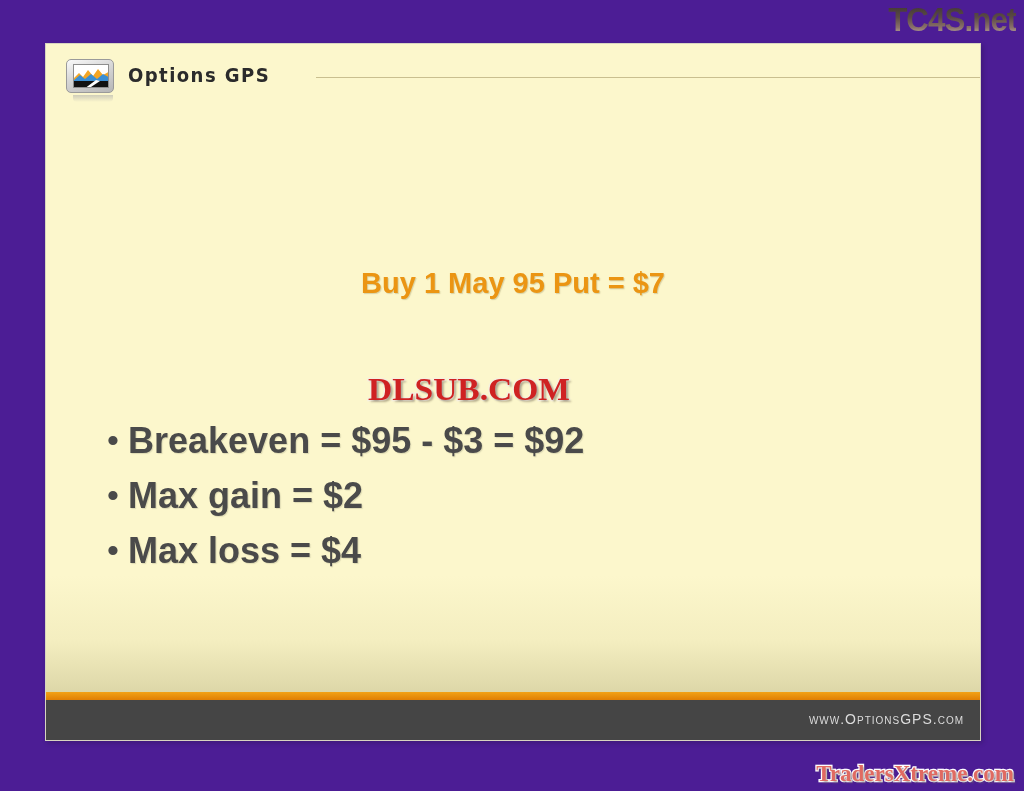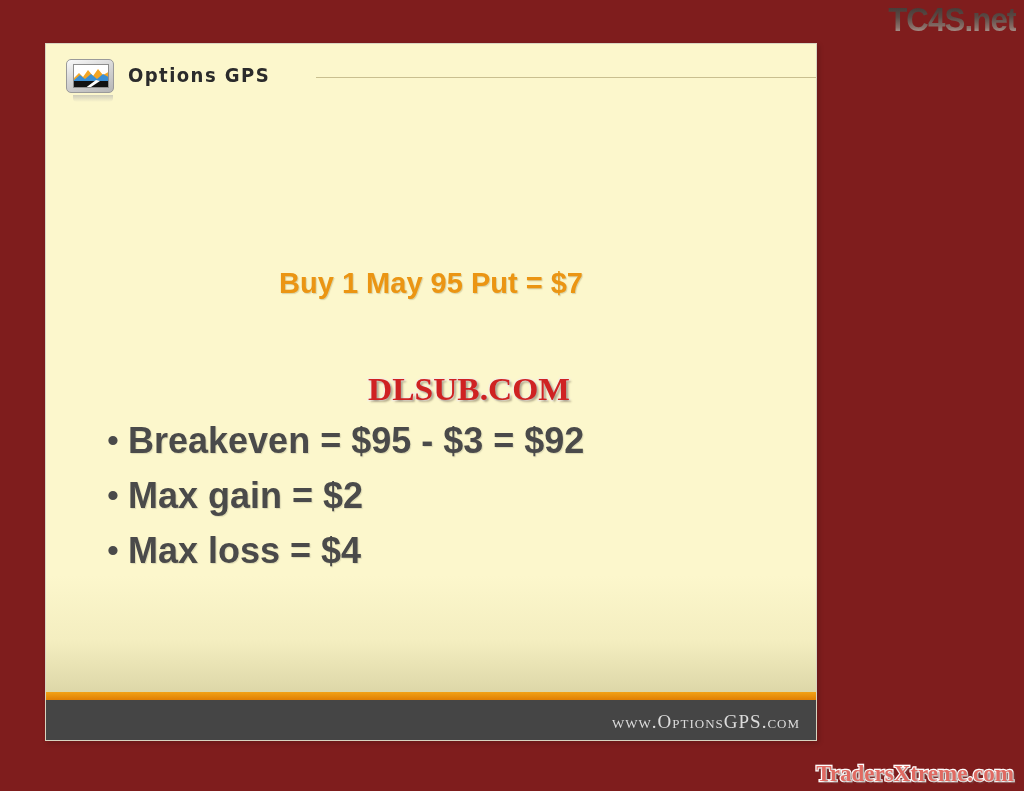--- a/index.html
+++ b/index.html
@@ -2,41 +2,41 @@
 <html><head>
 <meta charset="utf-8">
 <style>
   * { margin:0; padding:0; box-sizing:border-box; }
   html, body {
     width:1024px; height:791px;
     background:#ffffff;
     font-family:"Liberation Sans", sans-serif;
     overflow:hidden;
   }
-  #root { position:relative; width:1024px; height:791px; background:#7f1d1d; }
+  #root { position:relative; width:1024px; height:791px; background:#4c1d95; }
 
   
   .tc4s {
     position:absolute; top:2px; right:8px;
     font-family:"Liberation Sans", sans-serif;
     font-weight:bold; font-size:34px; letter-spacing:-1px;
     line-height:1;
     background:linear-gradient(180deg,#3b3330 0%,#5b4a45 45%,#8a716a 75%,#c8b4ae 100%);
     -webkit-background-clip:text; background-clip:text;
     color:transparent;
     -webkit-text-fill-color:transparent;
     text-shadow:none;
     transform:scaleX(0.92);
     transform-origin:right top;
   }
 
   
   .slide {
     position:absolute; left:45px; top:43px;
-    width:772px; height:698px;
+    width:936px; height:698px;
     background:#fcf7cc;
     border:1px solid #d8d4c0;
     box-shadow:2px 2px 5px rgba(0,0,0,.18);
     overflow:hidden;
   }
   .slide-body {
     position:absolute; left:0; top:0; right:0; bottom:48px;
     background:linear-gradient(180deg,#fcf7cc 0%,#fcf7cc 82%,#f4eec0 92%,#ddd7a8 100%);
   }
 
@@ -128,22 +128,22 @@
   .foot-orange {
     position:absolute; left:0; right:0; bottom:40px; height:8px;
     background:linear-gradient(180deg,#f2a217 0%,#e07f05 100%);
   }
   .foot-bar {
     position:absolute; left:0; right:0; bottom:0; height:40px;
     background:#454545;
   }
   .foot-url {
     position:absolute; right:16px; top:11px;
-    font-family:Liberation Serif, serif;
-    font-size:19px; letter-spacing:1px; color:#dcdcdc;
+    font-family:Liberation Sans, sans-serif;
+    font-size:14px; letter-spacing:1px; color:#dcdcdc;
     font-variant:small-caps; font-weight:normal;
     white-space:nowrap;
   }
 
   
   .txbrand {
     position:absolute; right:10px; bottom:4px;
     font-family:"Liberation Serif", serif;
     font-weight:bold; font-size:23px;
     color:#e06a62;

